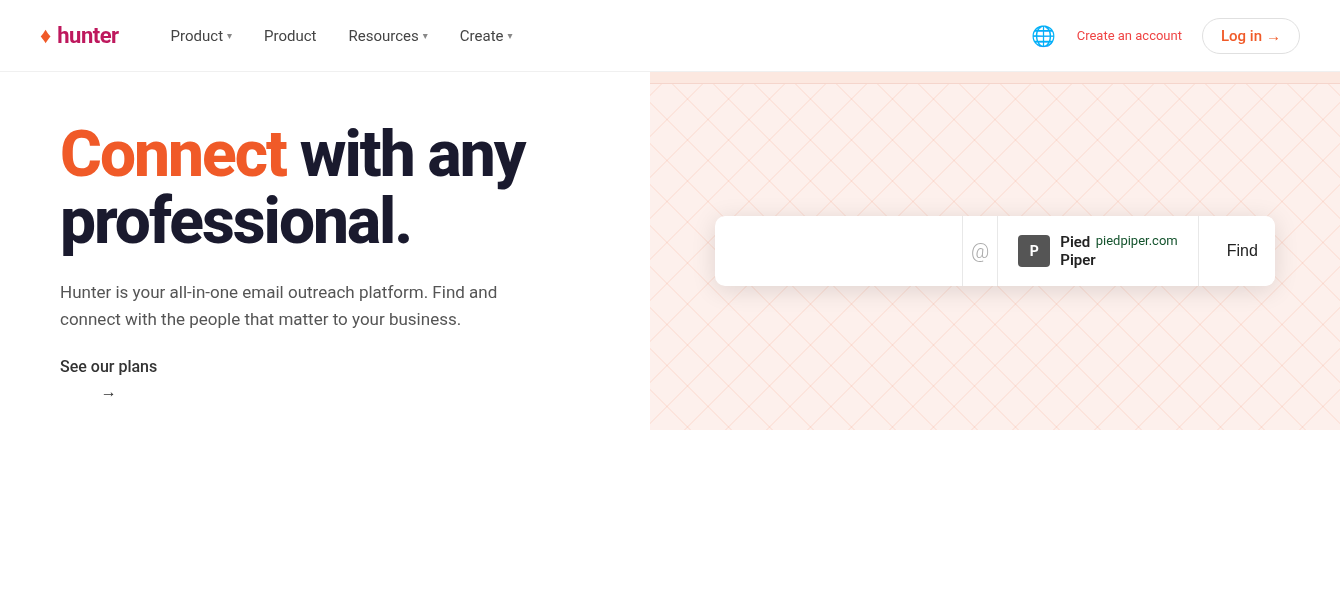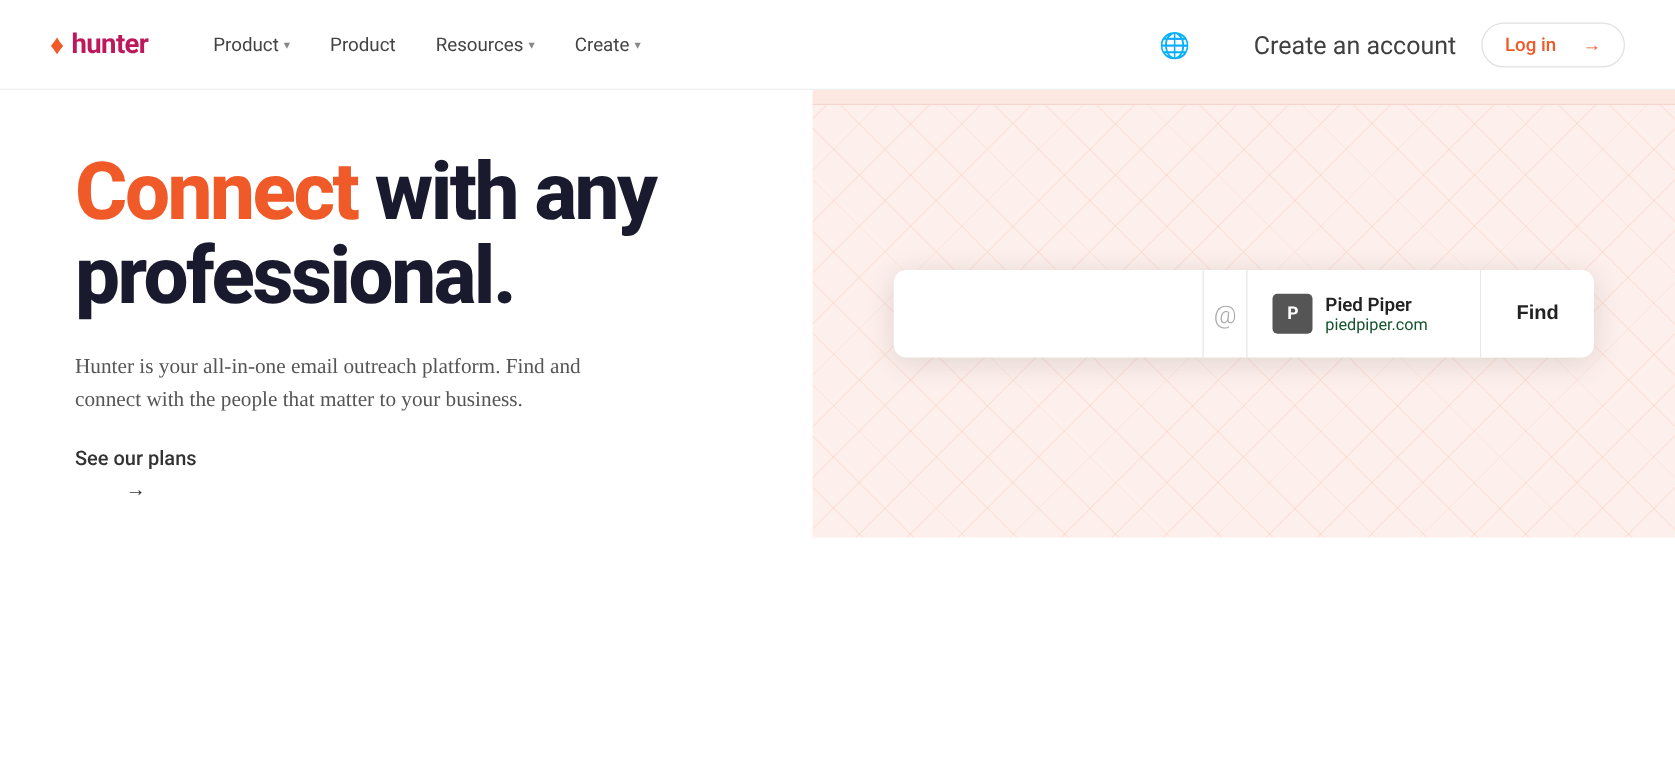--- a/index.html
+++ b/index.html
@@ -65,35 +65,34 @@
       display: flex;
       align-items: center;
       gap: 20px;
     }
     .globe-icon {
       color: #666;
       font-size: 20px;
       cursor: pointer;
     }
     .create-account-btn {
-      color: #404040;
-      font-size: 20px;
-      cursor: pointer;
-      text-decoration: none;
-      margin-left: 31px;
+      color: #ef4444;
+      font-size: 13px;
+      cursor: pointer;
+      text-decoration: none;
     }
     .login-btn {
       color: #f05a28;
       font-size: 15px;
       font-weight: 500;
       cursor: pointer;
       text-decoration: none;
       display: flex;
       align-items: center;
-      gap: 21px;
+      gap: 4px;
       background: #fff;
       border: 1.5px solid #e0e0e0;
       border-radius: 24px;
       padding: 8px 18px;
     }
 
     
     .page-wrapper {
       display: flex;
       width: 1340px;
@@ -121,21 +120,20 @@
     }
     .hero-heading .highlight {
       color: #f05a28;
     }
     .hero-subtext {
       font-size: 17px;
       color: #555;
       line-height: 1.6;
       margin-bottom: 24px;
       max-width: 440px;
-      font-family: Liberation Serif, serif;
     }
     .hero-cta {
       display: flex;
       align-items: center;
       gap: 28px;
     }
     .cta-primary {
       background: #f05a28;
       color: #fff;
       border: none;
@@ -251,38 +249,37 @@
       display: flex;
       align-items: center;
       justify-content: center;
       color: white;
       font-size: 14px;
       font-weight: bold;
       flex-shrink: 0;
     }
     .company-details {
       display: flex;
-      flex-direction: column;
     }
     .company-name {
       font-size: 15px;
       font-weight: 600;
       color: #222;
     }
     .company-domain {
       font-size: 13px;
       color: #14532d;
     }
     .find-btn {
       background: #fff;
       border: none;
       padding: 0 28px;
       height: 100%;
       font-size: 16px;
-      font-weight: 700;
+      font-weight: 400;
       color: #222;
       cursor: pointer;
       text-align: right;
     }
   </style>
 </head>
 <body>
 
 <nav>
   <a class="logo" href="#">

